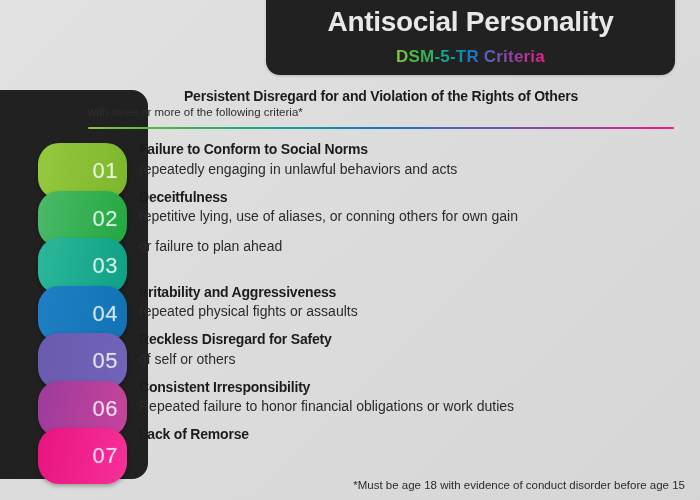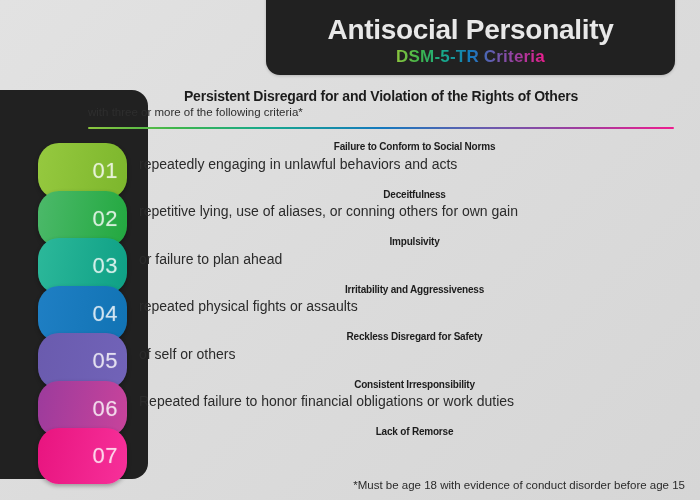--- a/index.html
+++ b/index.html
@@ -40,21 +40,21 @@
   }
   .title-main {
     font-size: 28px;
     font-weight: bold;
     color: #e8e8e8;
     letter-spacing: -0.3px;
     line-height: 1.05;
     white-space: nowrap;
   }
   .title-sub {
-    margin-top: 3px;
+    margin-top: 11px;
     font-size: 17px;
     font-weight: bold;
     letter-spacing: 0.2px;
     white-space: nowrap;
     background-image: linear-gradient(90deg,
        #8cc63e 0%, #3eb54b 16%, #17a98b 32%,
        #1479be 50%, #6a5bae 66%, #a03c9e 82%, #ee1d8f 100%);
     -webkit-background-clip: text;
     background-clip: text;
     color: transparent;
@@ -138,27 +138,26 @@
     text-shadow: 0 0 1px rgba(255,255,255,0.55);
     line-height: 1;
   }
   .crit-text {
     position: absolute;
     left: 139px;
     top: 0px;
     right: 10px;
   }
   .crit-title {
-    font-size: 10px;
+    font-size: 14px;
     font-weight: bold;
     color: #1c1c1c;
     letter-spacing: -0.2px;
     line-height: 1.25;
     white-space: nowrap;
-    text-align: center;
   }
   .crit-sub {
     font-size: 14px;
     color: #2b2b2b;
     line-height: 1.3;
     margin-top: 1px;
     white-space: nowrap;
   }
 
   
@@ -207,21 +206,20 @@
         <div class="crit-text">
           <div class="crit-title">Deceitfulness</div>
           <div class="crit-sub">repetitive lying, use of aliases, or conning others for own gain</div>
         </div>
       </div>
       <div class="criterion">
         <div class="pill" style="background: linear-gradient(100deg, rgb(44, 184, 154) 0%, rgb(14, 160, 133) 100%);">
           <span class="pill-num">03</span>
         </div>
         <div class="crit-text">
-          <div class="crit-title">Impulsivity</div>
           <div class="crit-sub">or failure to plan ahead</div>
         </div>
       </div>
       <div class="criterion">
         <div class="pill" style="background: linear-gradient(100deg, rgb(31, 127, 196) 0%, rgb(17, 115, 180) 100%);">
           <span class="pill-num">04</span>
         </div>
         <div class="crit-text">
           <div class="crit-title">Irritability and Aggressiveness</div>
           <div class="crit-sub">repeated physical fights or assaults</div>

